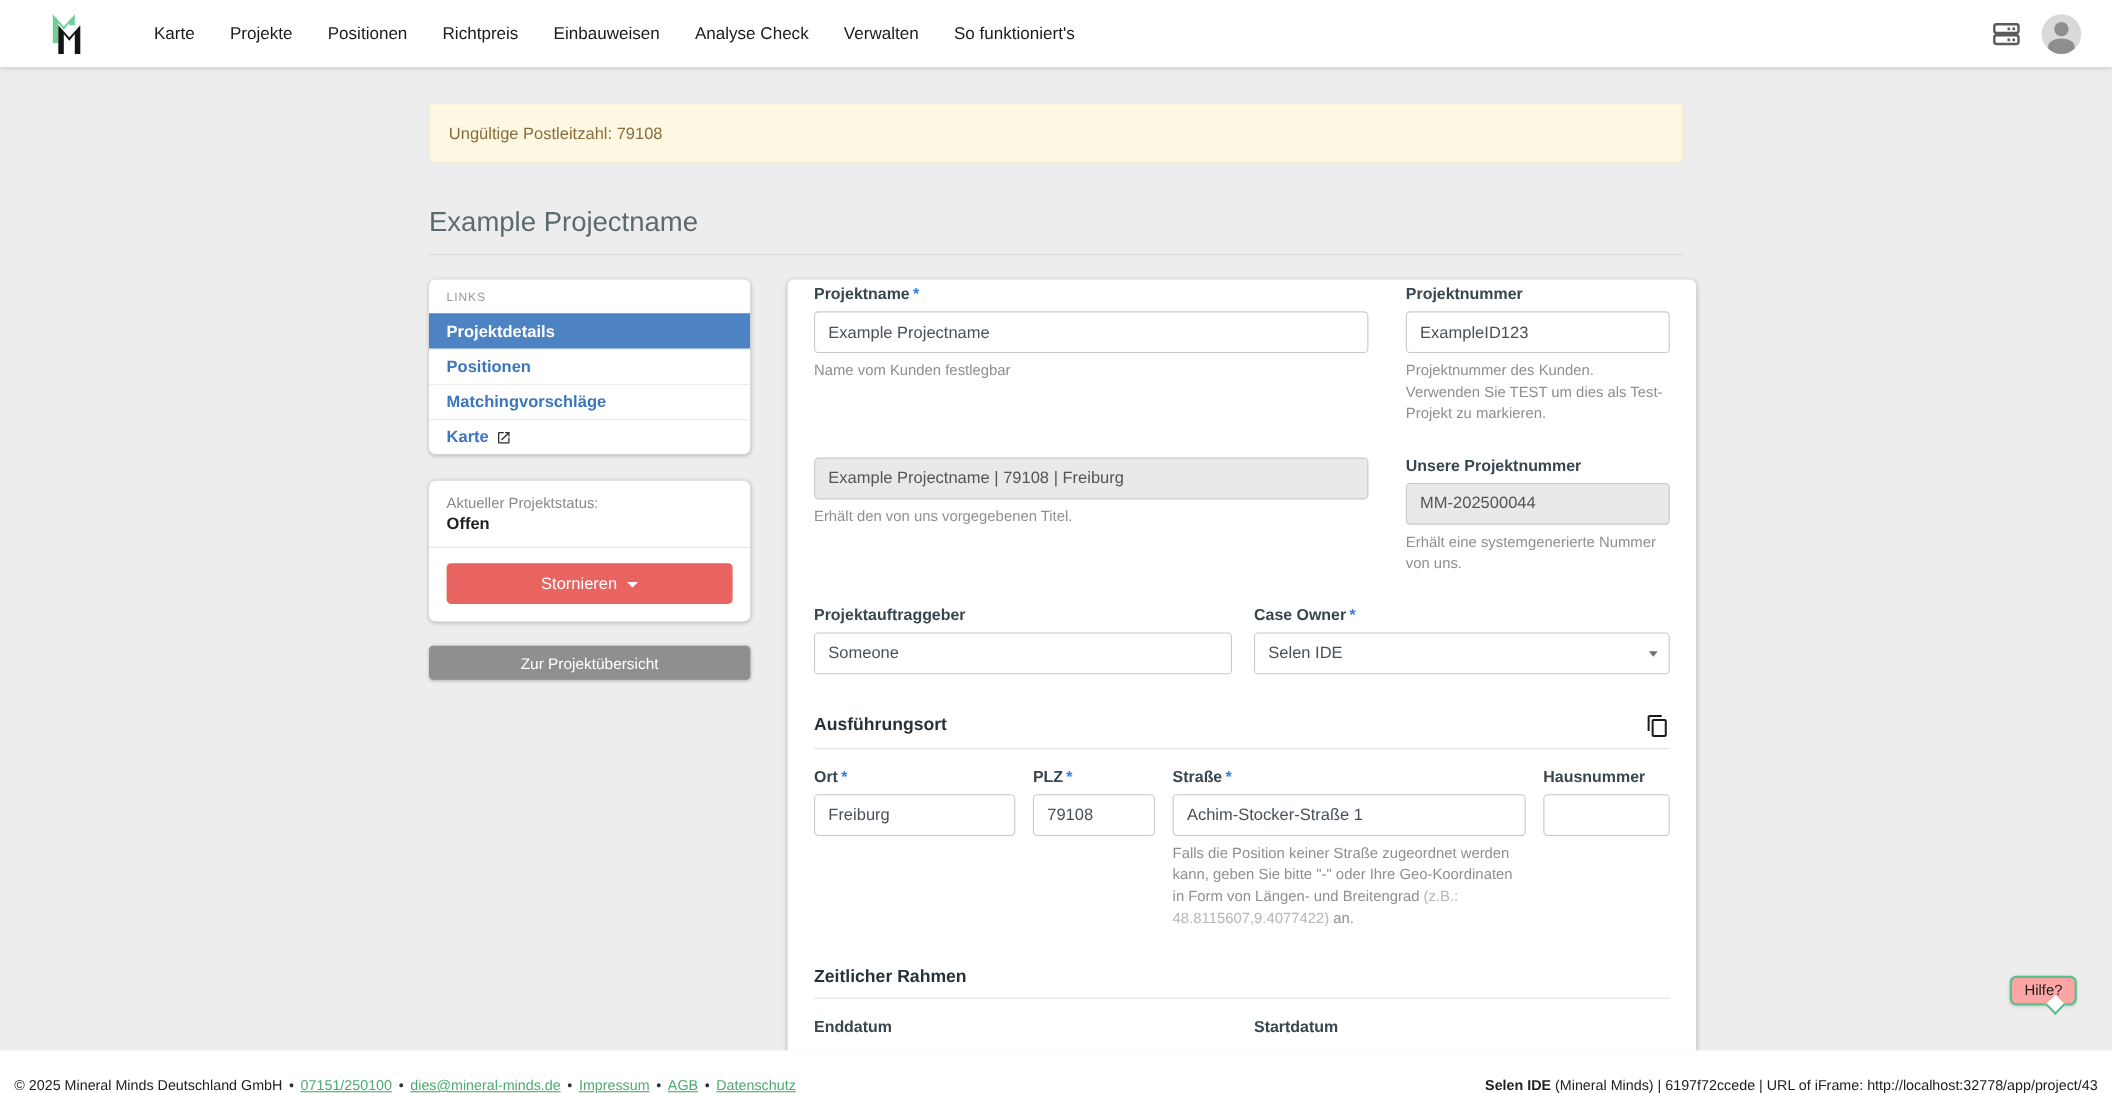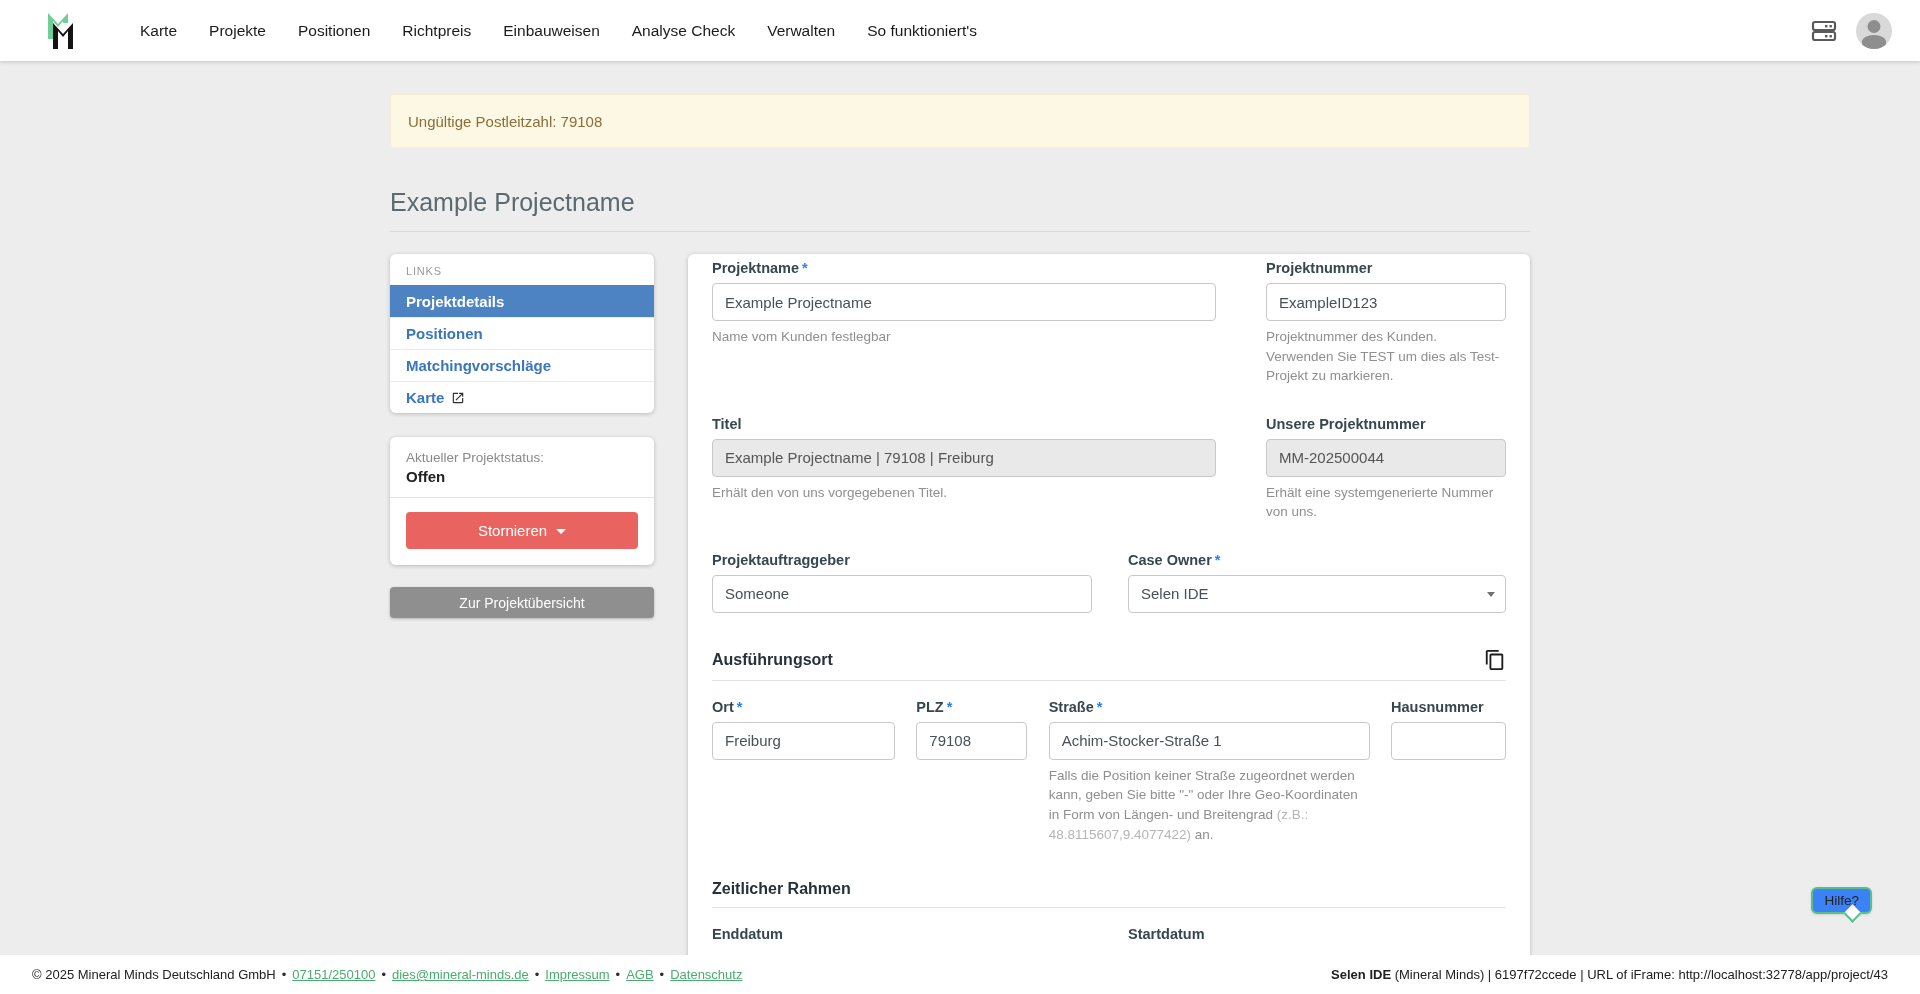--- a/index.html
+++ b/index.html
@@ -48,21 +48,21 @@
     display:flex; align-items:center; padding:0 17px;
     color:#8a6d3b; font-size:15px;
   }
 
   .page-title {
     margin-top:40px; font-size:25px; font-weight:500; color:#5b6970;
     padding-bottom:14px; border-bottom:1px solid #d9d9d9;
   }
 
   .columns { display:flex; gap:34px; margin-top:22px; align-items:flex-start; }
-  .sidebar { width:264px; flex:0 0 auto; }
+  .sidebar { width:292px; flex:0 0 auto; }
   .main-card {
     width:842px; background:#fff; border-radius:6px;
     box-shadow:0 1px 4px rgba(0,0,0,.22);
     padding:6px 24px 26px 24px;
   }
 
   
   .side-card {
     background:#fff; border-radius:6px; overflow:hidden;
     box-shadow:0 1px 4px rgba(0,0,0,.22);
@@ -129,36 +129,36 @@
     font-size:15px; color:#495057; background:#fff; cursor:pointer;
   }
   .select-box .sel-caret {
     position:absolute; right:10px; top:50%; margin-top:-2px;
     width:0; height:0; border-left:4px solid transparent;
     border-right:4px solid transparent; border-top:5px solid #707070;
   }
 
   
   .help-btn {
-    position:fixed; right:48px; bottom:80px;
-    background:#3b82f6; border:2px solid #55c08b; border-radius:6px;
+    position:fixed; right:32px; bottom:80px;
+    background:#fca5a5; border:2px solid #55c08b; border-radius:6px;
     padding:4px 11px; font-size:13.5px; color:#212121; cursor:pointer; z-index:20;
     box-shadow:0 1px 3px rgba(0,0,0,.12);
   }
   .help-btn::after {
     content:""; position:absolute; bottom:-7.5px; left:58%;
     width:11px; height:11px; background:#fff; transform:rotate(45deg);
     border-right:2px solid #55c08b; border-bottom:2px solid #55c08b;
   }
 
   
   .footer {
     flex:0 0 auto; height:39px; background:#ffffff;
-    display:flex; align-items:center; justify-content:space-between;
-    padding:0 32px; font-size:13px; color:#212121;gap:35px;
+    display:flex; align-items:flex-end; justify-content:space-between;
+    padding:0 13px; font-size:13px; color:#212121;gap:35px;
   }
   .footer-left { display:flex; align-items:center; gap:6px; white-space:nowrap; }
   .footer a, .f-link { color:#4cab70; text-decoration:underline; cursor:pointer; }
   .f-sep { color:#2e2e2e; }
   .footer-right { white-space:nowrap; font-size:13px; }
   .footer-right b { font-weight:700; }
 </style>
 </head>
 <body>
 
@@ -255,21 +255,20 @@
           </div>
           <div>
             <div class="field-label">Projektnummer</div>
             <input class="text-input" type="text" value="ExampleID123" style="">
             <div class="helper">Projektnummer des Kunden. Verwenden Sie TEST um dies als Test-Projekt zu markieren.</div>
           </div>
         </div>
 
         <div class="grid-wide row-gap">
           <div>
-            <div class="field-label">Titel</div>
             <input class="text-input" type="text" disabled="" value="Example Projectname | 79108 | Freiburg" style="">
             <div class="helper">Erhält den von uns vorgegebenen Titel.</div>
           </div>
           <div>
             <div class="field-label">Unsere Projektnummer</div>
             <input class="text-input" type="text" disabled="" value="MM-202500044" style="">
             <div class="helper">Erhält eine systemgenerierte Nummer von uns.</div>
           </div>
         </div>
 

